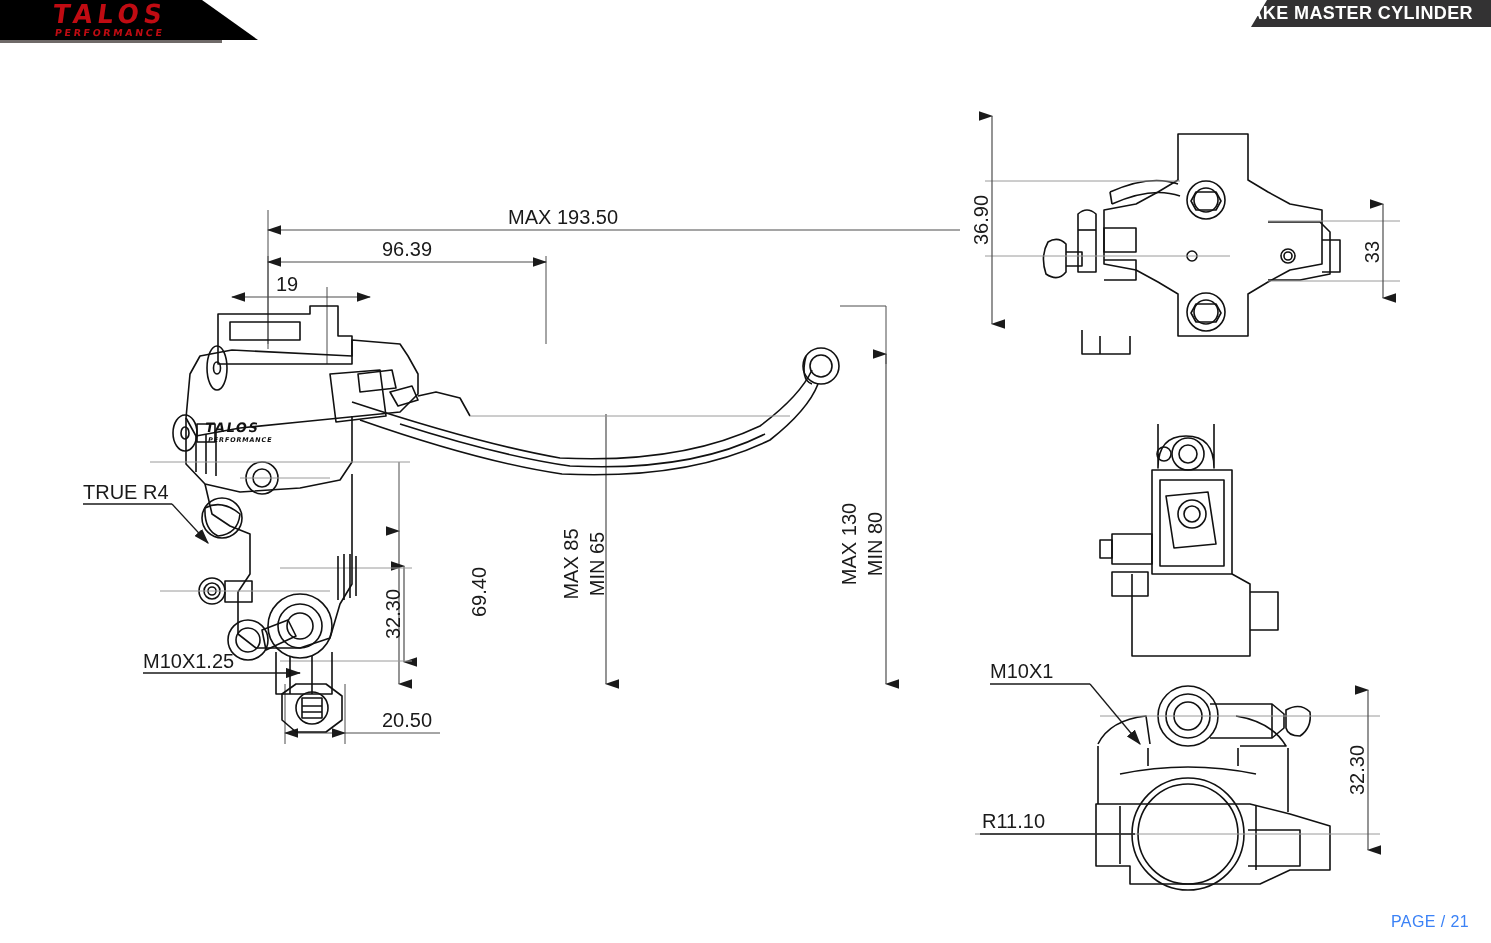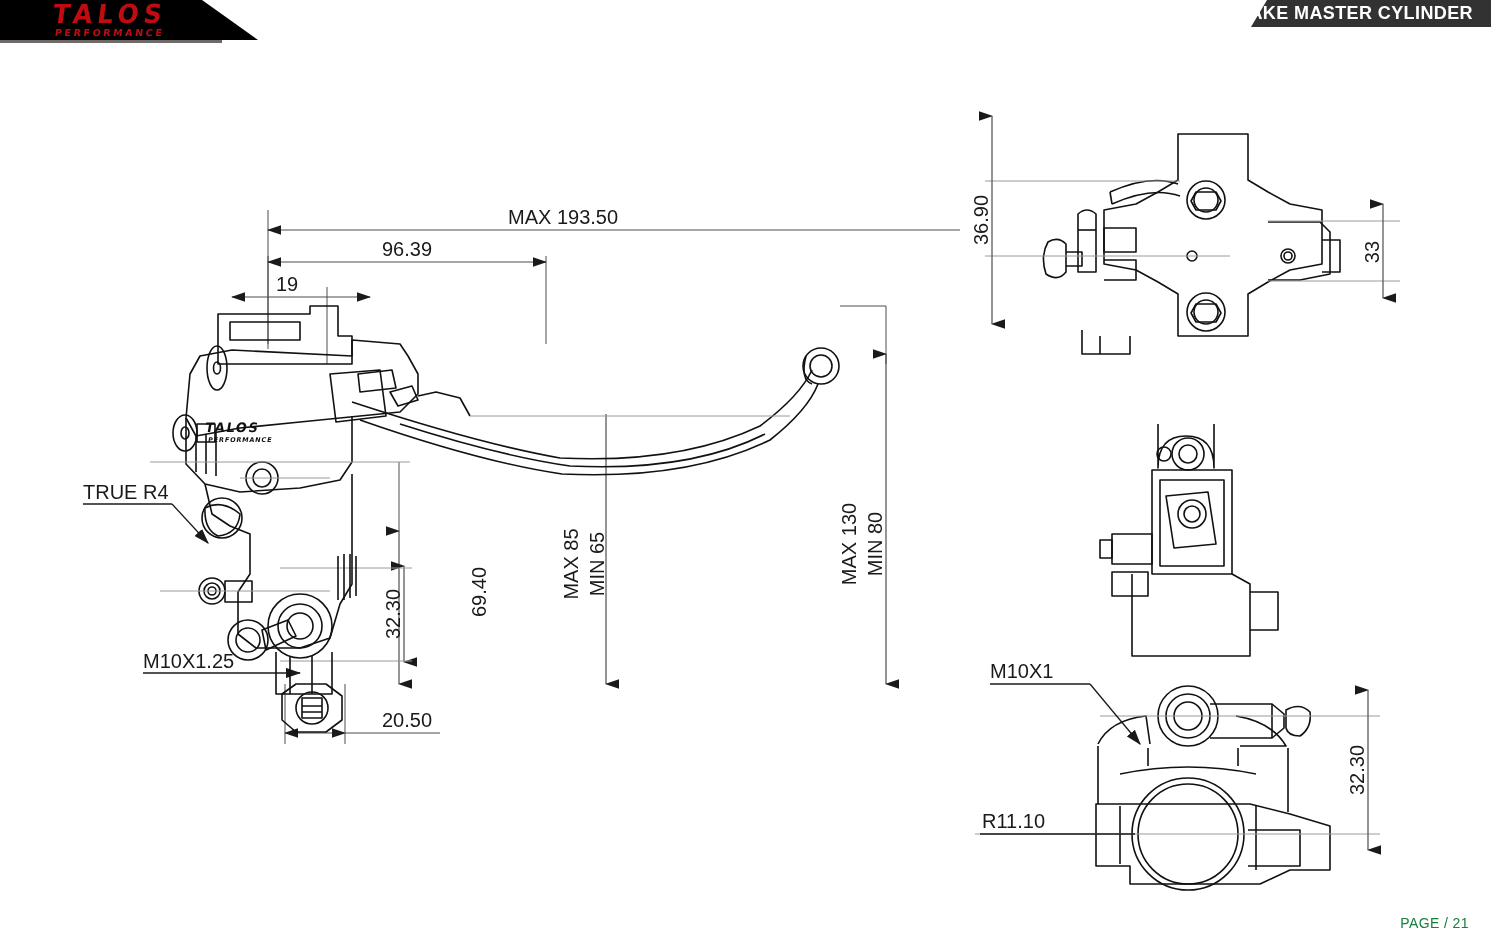--- a/index.html
+++ b/index.html
@@ -30,21 +30,21 @@
   .stripe{position:absolute;top:0;height:27px;width:30px;
       clip-path:polygon(16px 0,30px 0,14px 27px,0 27px);}
   .stripe.s1{right:203px;background:#b4b4b4;}
   .stripe.s2{right:160px;background:#8c8c8c;}
 
   
   #canvas{position:absolute;left:0;top:44px;width:1294px;height:899px;}
   svg{display:block;}
 
   .dimtxt{font-family:"Liberation Sans","DejaVu Sans",sans-serif;font-size:20px;fill:#1a1a1a;}
-  .footer{position:absolute;right:22px;bottom:12px;font-size:14px;color:#15803d;
+  .footer{position:absolute;right:22px;bottom:12px;font-size:16px;color:#3b82f6;
       letter-spacing:0.4px;}
 </style>
 </head>
 <body>
 
 <div id="header">
   <div class="logo-band"></div>
   <div class="logo-underline"></div>
   <div class="logo-text">
     <div class="logo-main">TALOS</div>

